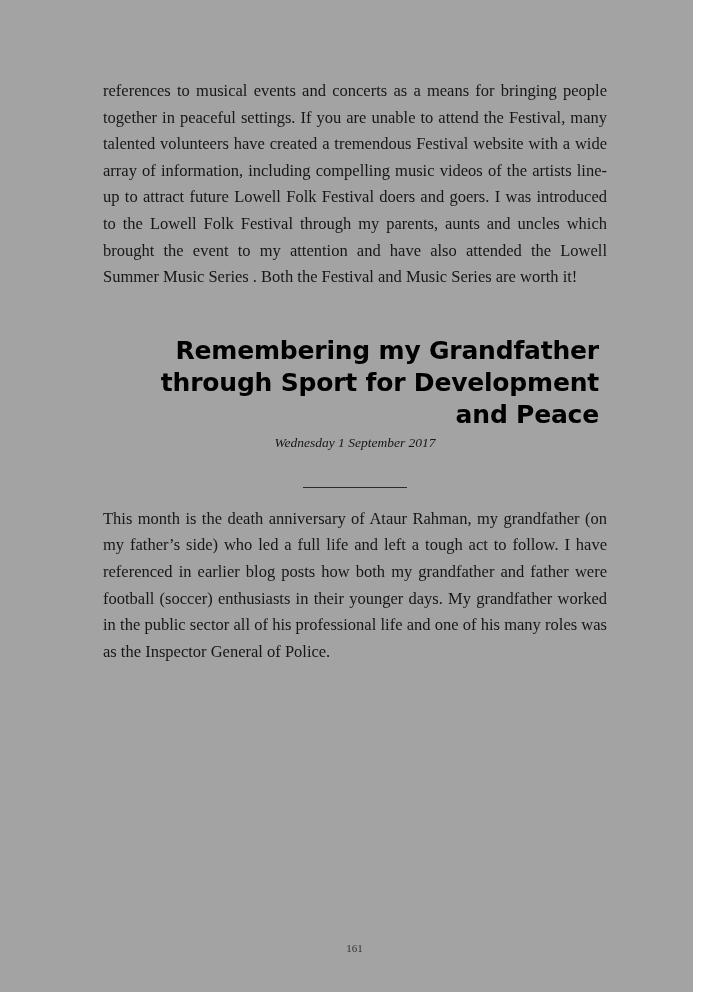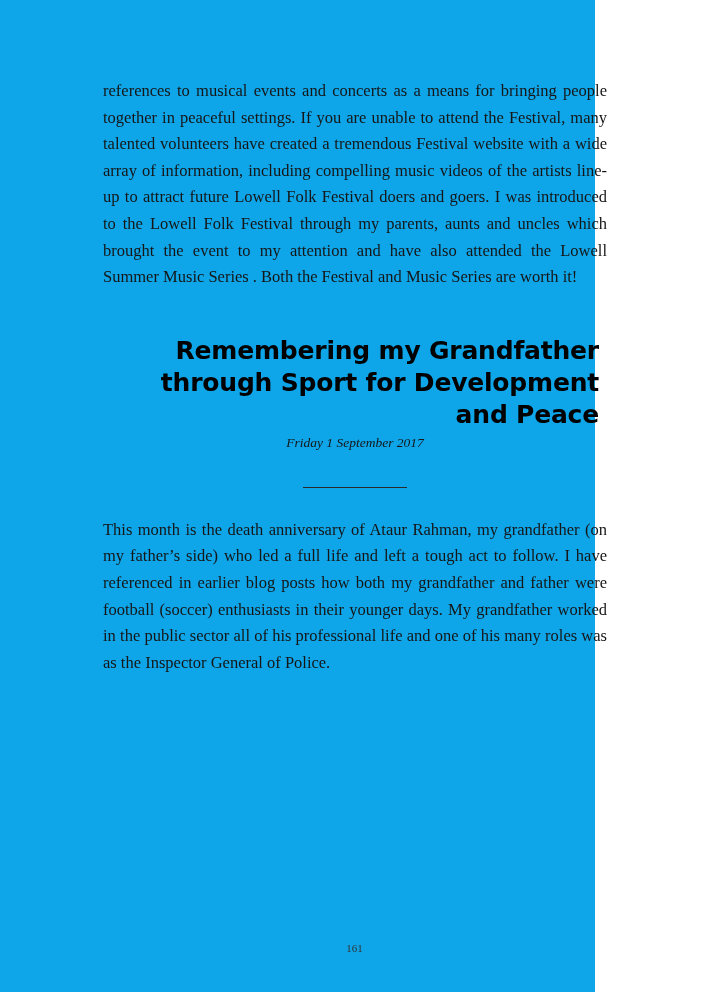--- a/index.html
+++ b/index.html
@@ -12,23 +12,23 @@
     height: 992px;
     position: relative;
     font-family: "Liberation Serif", serif;
     color: #1a1a1a;
     overflow: hidden;
   }
   .page {
     position: absolute;
     left: 0;
     top: 0;
-    width: 595px;
+    width: 693px;
     height: 992px;
-    background: #0ea5e9;
+    background: #a3a3a3;
   }
   .content {
     position: absolute;
     left: 103px;
     top: 78px;
     width: 504px;
   }
   .body-par {
     font-family: "Liberation Serif", serif;
     font-size: 16.5px;
@@ -66,21 +66,21 @@
     text-align: center;
   }
   .rule {
     display: inline-block;
     width: 104px;
     height: 0;
     border-top: 1.2px solid #2a2a2a;
     vertical-align: middle;
   }
   .after-rule {
-    margin-top: 22px;
+    margin-top: 11px;
   }
   .folio {
     position: absolute;
     left: 0;
     top: 942px;
     width: 709px;
     text-align: center;
     font-family: "Liberation Serif", serif;
     font-size: 11px;
     color: #333333;
@@ -90,21 +90,21 @@
 <body>
 
 <div class="page">
 
   <div class="content">
 
     <p class="body-par">references to musical events and concerts as a means for bringing people together in peaceful settings. If you are unable to attend the Festival, many talented volunteers have created a tremendous Festival website with a wide array of information, including compelling music videos of the artists line-up to attract future Lowell Folk Festival doers and goers. I was introduced to the Lowell Folk Festival through my parents, aunts and uncles which brought the event to my attention and have also attended the Lowell Summer Music Series . Both the Festival and Music Series are worth it!</p>
 
     <div class="title-block">
       <h1 class="article-title">Remembering my Grandfather through Sport for Development and Peace</h1>
-      <div class="article-date">Friday 1 September 2017</div>
+      <div class="article-date">Wednesday 1 September 2017</div>
     </div>
 
     <div class="rule-wrap">
       <span class="rule"></span>
     </div>
 
     <p class="body-par after-rule">This month is the death anniversary of Ataur Rahman, my grandfather (on my father’s side) who led a full life and left a tough act to follow. I have referenced in earlier blog posts how both my grandfather and father were football (soccer) enthusiasts in their younger days. My grandfather worked in the public sector all of his professional life and one of his many roles was as the Inspector General of Police.</p>
 
   </div>
 

